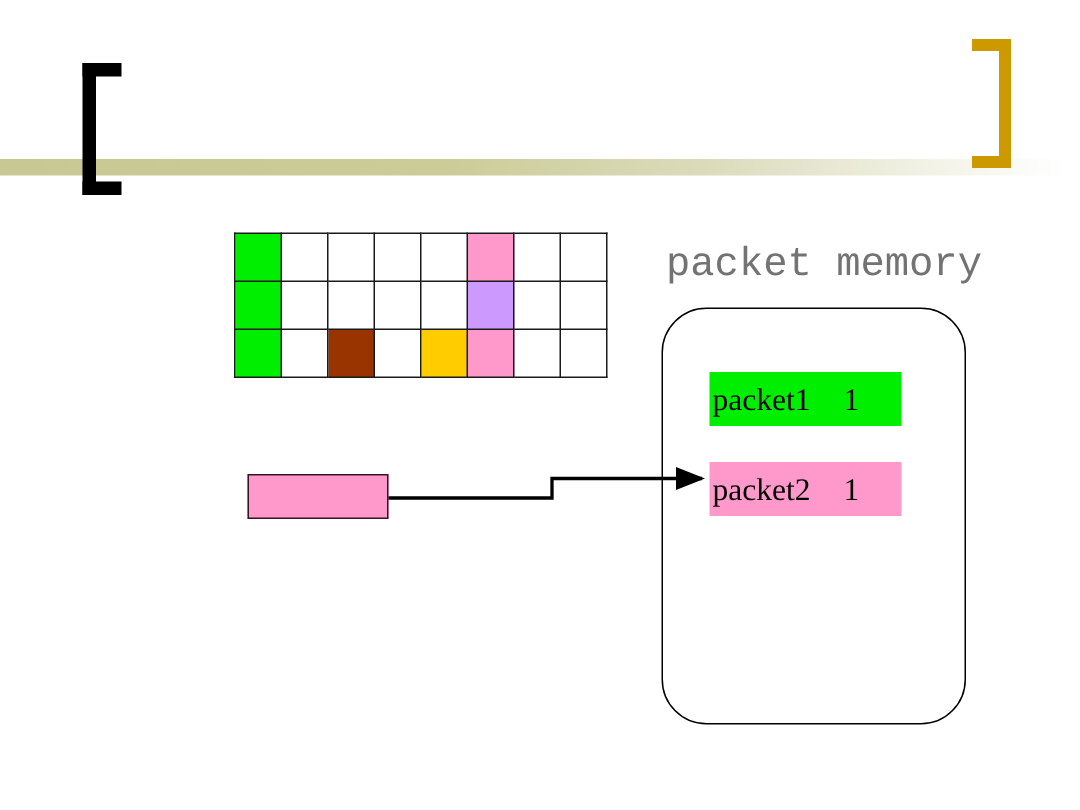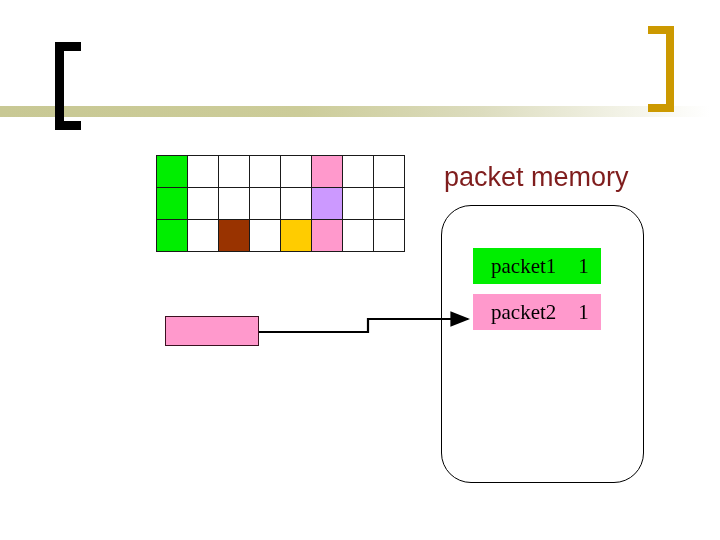--- a/index.html
+++ b/index.html
@@ -80,24 +80,24 @@
   .c-pink   { background: #ff99cc; }
   .c-purple { background: #cc99ff; }
   .c-brown  { background: #993300; }
   .c-gold   { background: #ffcc00; }
 
   
   #packet-memory-label {
     position: absolute;
     left: 444px;
     top: 161px;
-    font-family: Liberation Sans, sans-serif;
+    font-family: Liberation Mono, monospace;
     font-size: 27px;
     line-height: 32px;
-    color: #7f1d1d;
+    color: #737373;
     white-space: nowrap;
   }
 
   
   #memory-box {
     position: absolute;
     left: 441px;
     top: 205px;
     width: 203px;
     height: 278px;
@@ -111,24 +111,24 @@
     position: absolute;
     left: 473px;
     width: 128px;
     height: 36px;
     font-family: "Liberation Serif", serif;
     font-size: 21px;
     color: #000000;
     display: flex;
     align-items: center;
     box-sizing: border-box;
-    padding-left: 18px;
+    padding-left: 2px;
   }
   #packet-row-1 { top: 248px; background: #00ee00; }
-  #packet-row-2 { top: 294px; background: #ff99cc; text-align: center; }
+  #packet-row-2 { top: 308px; background: #ff99cc; text-align: center; }
   .packet-name { flex: 0 0 auto; }
   .packet-count { margin-left: 22px; }
 
   
   #pink-source {
     position: absolute;
     left: 165px;
     top: 316px;
     width: 94px;
     height: 30px;

